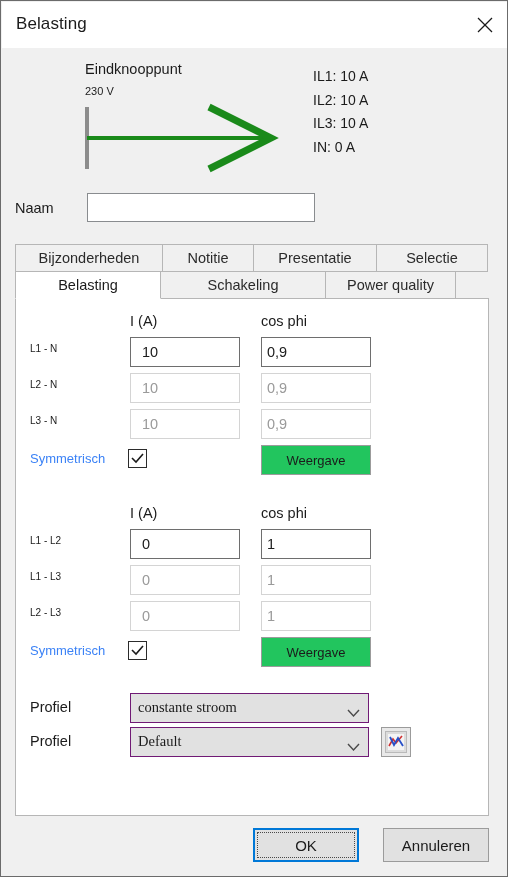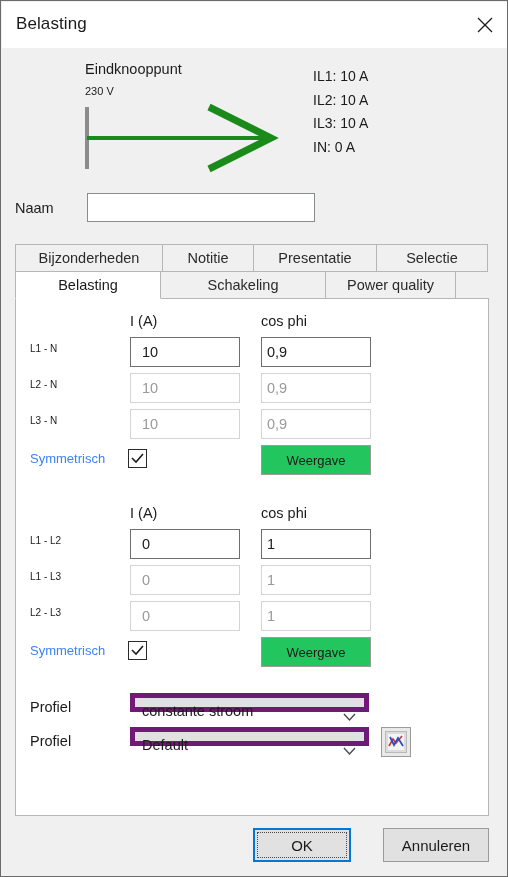--- a/index.html
+++ b/index.html
@@ -200,24 +200,25 @@
 
   
   .dd-label {
     position: absolute;
     font-size: 14.5px;
     color: #1b1b1b;
   }
   .dropdown {
     position: absolute;
     box-sizing: border-box;
-    width: 239px; height: 19px;
-    border: 5px solid #701a75;
+    width: 239px; height: 30px;
+    border: 1px solid #701a75;
     background: #e1e1e1;
     cursor: default;
+    font-family: Liberation Serif, serif;
   }
   .dropdown .dd-text {
     position: absolute;
     left: 7px; top: 5px;
     font-size: 14.5px;
     color: #1b1b1b;
   }
   .dropdown .chev {
     position: absolute;
     right: 8px; top: 10px;
@@ -413,21 +414,21 @@
             <rect x="0" y="0" width="16" height="16" fill="#f4f4f4"></rect>
             <polyline points="1,12 5,5 8,9 14,2" fill="none" stroke="#d03030" stroke-width="1.6"></polyline>
             <polyline points="2,3 6,11 10,4 15,12" fill="none" stroke="#2850c8" stroke-width="1.8"></polyline>
           </svg>
         </span>
       </div>
 
     </div>
   </div>
 
-  <div class="footer-btn default" style="left:252px; top:827px; width:98px">
+  <div class="footer-btn default" style="left:252px; top:827px; width:106px">
     <span class="focus-ring"></span>
     <span>OK</span>
   </div>
   <div class="footer-btn" style="left:382px; top:827px; width:106px">
     <span>Annuleren</span>
   </div>
 
 </div>
 
 </body></html>

